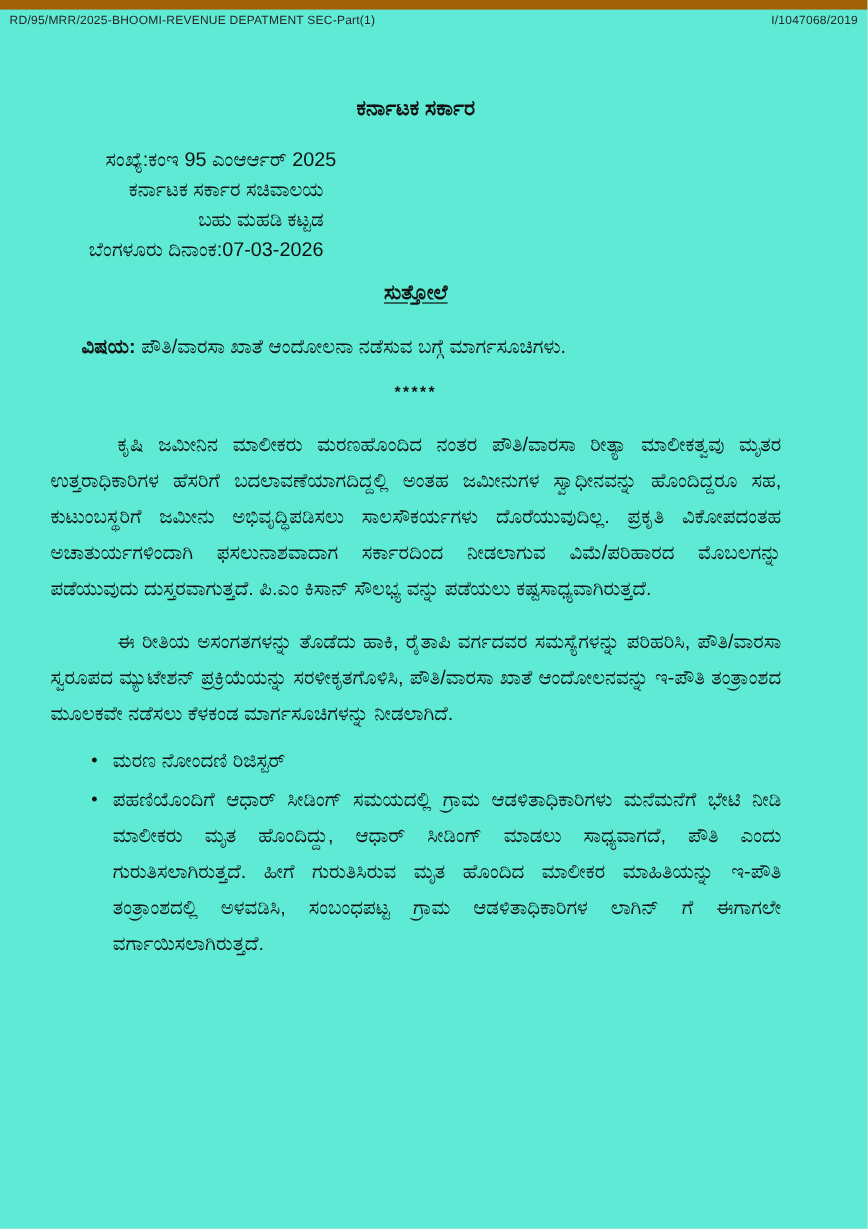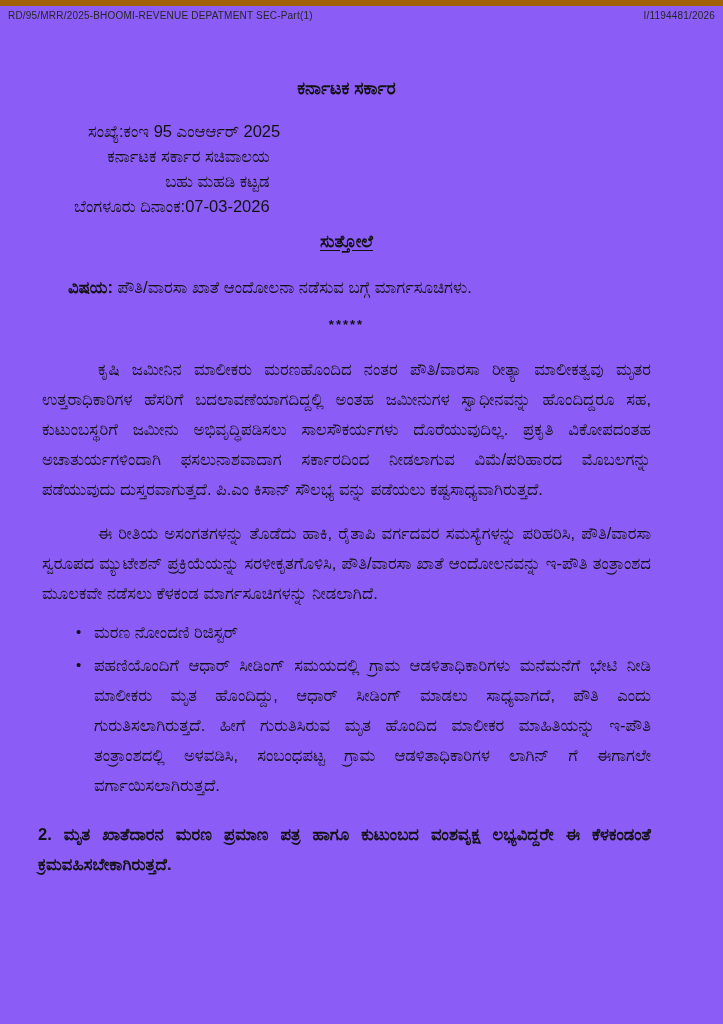--- a/index.html
+++ b/index.html
@@ -6,23 +6,23 @@
     margin: 0;
     padding: 0;
     background: #e8e8e8;
     font-family: "Liberation Sans", sans-serif;
   }
   .page {
     position: relative;
     width: 723px;
     height: 1024px;
     margin: 0 auto;
-    background: #8b5cf6;
+    background: #5eead4;
     color: #111111;
-    border-top: 6px solid #a16207;
+    border-top: 8px solid #a16207;
     box-sizing: border-box;
     overflow: hidden;
   }
   .toprow {
     display: flex;
     justify-content: space-between;
     align-items: flex-start;
     padding: 4px 8px 0 8px;
     font-size: 10px;
     letter-spacing: 0.2px;
@@ -114,21 +114,21 @@
     font-size: 15px;
   }
 </style>
 </head>
 <body>
 
 <div class="page">
 
   <div class="toprow">
     <span>RD/95/MRR/2025-BHOOMI-REVENUE DEPATMENT SEC-Part(1)</span>
-    <span>I/1194481/2026</span>
+    <span>I/1047068/2019</span>
   </div>
 
   <div class="content">
 
     <div class="org-title">ಕರ್ನಾಟಕ ಸರ್ಕಾರ</div>
 
     <div class="meta-row">
       <div class="meta-left">ಸಂಖ್ಯೆ:ಕಂಇ 95 ಎಂಆರ್ಆರ್ 2025</div>
       <div class="meta-right">
         <div>ಕರ್ನಾಟಕ ಸರ್ಕಾರ ಸಚಿವಾಲಯ</div>
@@ -150,17 +150,16 @@
     <p class="para-indent">ಕೃಷಿ ಜಮೀನಿನ ಮಾಲೀಕರು ಮರಣಹೊಂದಿದ ನಂತರ ಪೌತಿ/ವಾರಸಾ ರೀತ್ಯಾ ಮಾಲೀಕತ್ವವು ಮೃತರ ಉತ್ತರಾಧಿಕಾರಿಗಳ ಹೆಸರಿಗೆ ಬದಲಾವಣೆಯಾಗದಿದ್ದಲ್ಲಿ ಅಂತಹ ಜಮೀನುಗಳ ಸ್ವಾಧೀನವನ್ನು ಹೊಂದಿದ್ದರೂ ಸಹ, ಕುಟುಂಬಸ್ಥರಿಗೆ ಜಮೀನು ಅಭಿವೃದ್ಧಿಪಡಿಸಲು ಸಾಲಸೌಕರ್ಯಗಳು ದೊರೆಯುವುದಿಲ್ಲ. ಪ್ರಕೃತಿ ವಿಕೋಪದಂತಹ ಅಚಾತುರ್ಯಗಳಿಂದಾಗಿ ಫಸಲುನಾಶವಾದಾಗ ಸರ್ಕಾರದಿಂದ ನೀಡಲಾಗುವ ವಿಮೆ/ಪರಿಹಾರದ ಮೊಬಲಗನ್ನು ಪಡೆಯುವುದು ದುಸ್ತರವಾಗುತ್ತದೆ. ಪಿ.ಎಂ ಕಿಸಾನ್ ಸೌಲಭ್ಯ ವನ್ನು ಪಡೆಯಲು ಕಷ್ಟಸಾಧ್ಯವಾಗಿರುತ್ತದೆ.</p>
 
     <p class="para-indent">ಈ ರೀತಿಯ ಅಸಂಗತಗಳನ್ನು ತೊಡೆದು ಹಾಕಿ, ರೈತಾಪಿ ವರ್ಗದವರ ಸಮಸ್ಯೆಗಳನ್ನು ಪರಿಹರಿಸಿ, ಪೌತಿ/ವಾರಸಾ ಸ್ವರೂಪದ ಮ್ಯುಟೇಶನ್ ಪ್ರಕ್ರಿಯೆಯನ್ನು ಸರಳೀಕೃತಗೊಳಿಸಿ, ಪೌತಿ/ವಾರಸಾ ಖಾತೆ ಆಂದೋಲನವನ್ನು ಇ-ಪೌತಿ ತಂತ್ರಾಂಶದ ಮೂಲಕವೇ ನಡೆಸಲು ಕೆಳಕಂಡ ಮಾರ್ಗಸೂಚಿಗಳನ್ನು ನೀಡಲಾಗಿದೆ.</p>
 
 
     <ul class="bullet-list">
       <li>ಮರಣ ನೋಂದಣಿ ರಿಜಿಸ್ಟರ್</li>
       <li>ಪಹಣಿಯೊಂದಿಗೆ ಆಧಾರ್ ಸೀಡಿಂಗ್ ಸಮಯದಲ್ಲಿ ಗ್ರಾಮ ಆಡಳಿತಾಧಿಕಾರಿಗಳು ಮನೆಮನೆಗೆ ಭೇಟಿ ನೀಡಿ ಮಾಲೀಕರು ಮೃತ ಹೊಂದಿದ್ದು, ಆಧಾರ್ ಸೀಡಿಂಗ್ ಮಾಡಲು ಸಾಧ್ಯವಾಗದೆ, ಪೌತಿ ಎಂದು ಗುರುತಿಸಲಾಗಿರುತ್ತದೆ. ಹೀಗೆ ಗುರುತಿಸಿರುವ ಮೃತ ಹೊಂದಿದ ಮಾಲೀಕರ ಮಾಹಿತಿಯನ್ನು ಇ-ಪೌತಿ ತಂತ್ರಾಂಶದಲ್ಲಿ ಅಳವಡಿಸಿ, ಸಂಬಂಧಪಟ್ಟ ಗ್ರಾಮ ಆಡಳಿತಾಧಿಕಾರಿಗಳ ಲಾಗಿನ್ ಗೆ ಈಗಾಗಲೇ ವರ್ಗಾಯಿಸಲಾಗಿರುತ್ತದೆ.</li>
     </ul>
 
-    <p class="item-heading">2. ಮೃತ ಖಾತೆದಾರನ ಮರಣ ಪ್ರಮಾಣ ಪತ್ರ ಹಾಗೂ ಕುಟುಂಬದ ವಂಶವೃಕ್ಷ ಲಭ್ಯವಿದ್ದರೇ ಈ ಕೆಳಕಂಡಂತೆ ಕ್ರಮವಹಿಸಬೇಕಾಗಿರುತ್ತದೆ.</p>
 
 
   </div>
 </div>
 
 </body></html>

